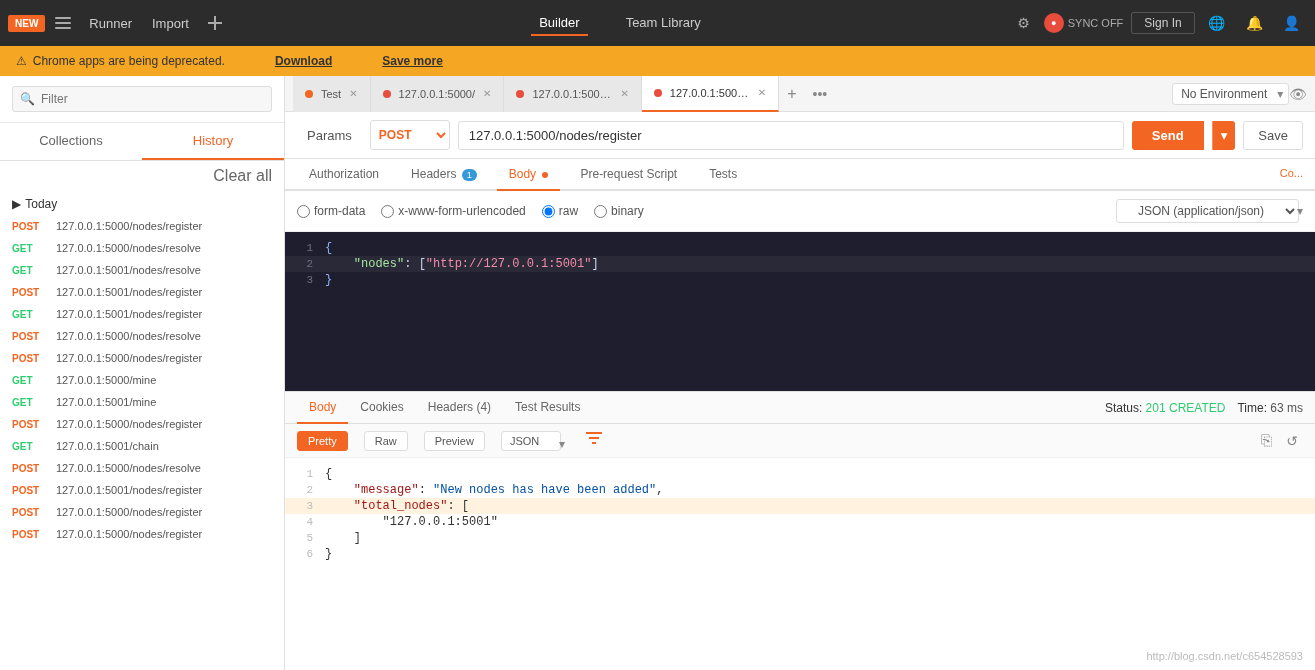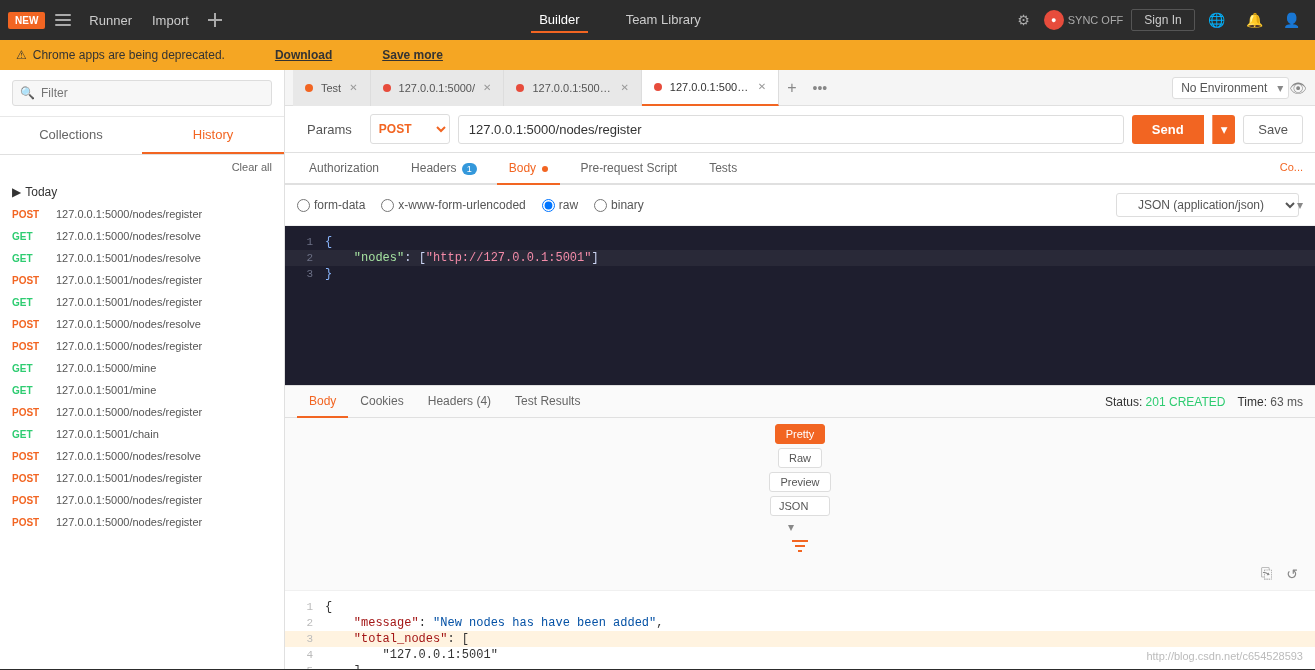--- a/index.html
+++ b/index.html
@@ -3,21 +3,21 @@
   <meta charset="utf-8">
   <style>
     * { margin: 0; padding: 0; box-sizing: border-box; }
     body { font-family: 'Segoe UI', Arial, sans-serif; font-size: 12px; background: #2c2c2c; color: #333; overflow: hidden; }
 
     
     .top-bar {
       display: flex;
       align-items: center;
       background: #2c2c2c;
-      height: 40px;
+      height: 46px;
       padding: 0 8px;
       gap: 4px;
     }
     .new-btn {
       background: #f26522;
       color: white;
       font-size: 10px;
       font-weight: bold;
       padding: 3px 7px;
       border: none;
@@ -157,21 +157,21 @@
     }
     .sidebar-actions {
       display: flex;
       justify-content: flex-end;
       padding: 6px 12px;
     }
     .clear-all-btn {
       background: none;
       border: none;
       color: #666;
-      font-size: 11px;
+      font-size: 16px;
       cursor: pointer;
     }
     .sidebar-content {
       flex: 1;
       overflow-y: auto;
     }
     .day-label {
       padding: 6px 12px 4px;
       font-size: 12px;
       color: #333;
@@ -487,26 +487,25 @@
       align-items: center;
       gap: 12px;
       font-size: 12px;
     }
     .status-201 { color: #2ecc71; font-weight: normal; }
     .resp-time { color: #555; }
 
     
     .resp-body-opts {
       display: flex;
-      align-items: center;
+      align-items: flex-end;
       padding: 6px 12px;
-      gap: 4px;
+      gap: 16px;
       border-bottom: 1px solid #f0f0f0;
       background: #fafafa;
-      flex-direction: column;
     }
     .resp-format-btn {
       padding: 3px 10px;
       border: 1px solid #ddd;
       border-radius: 3px;
       background: white;
       font-size: 11px;
       color: #555;
       cursor: pointer;
     }

